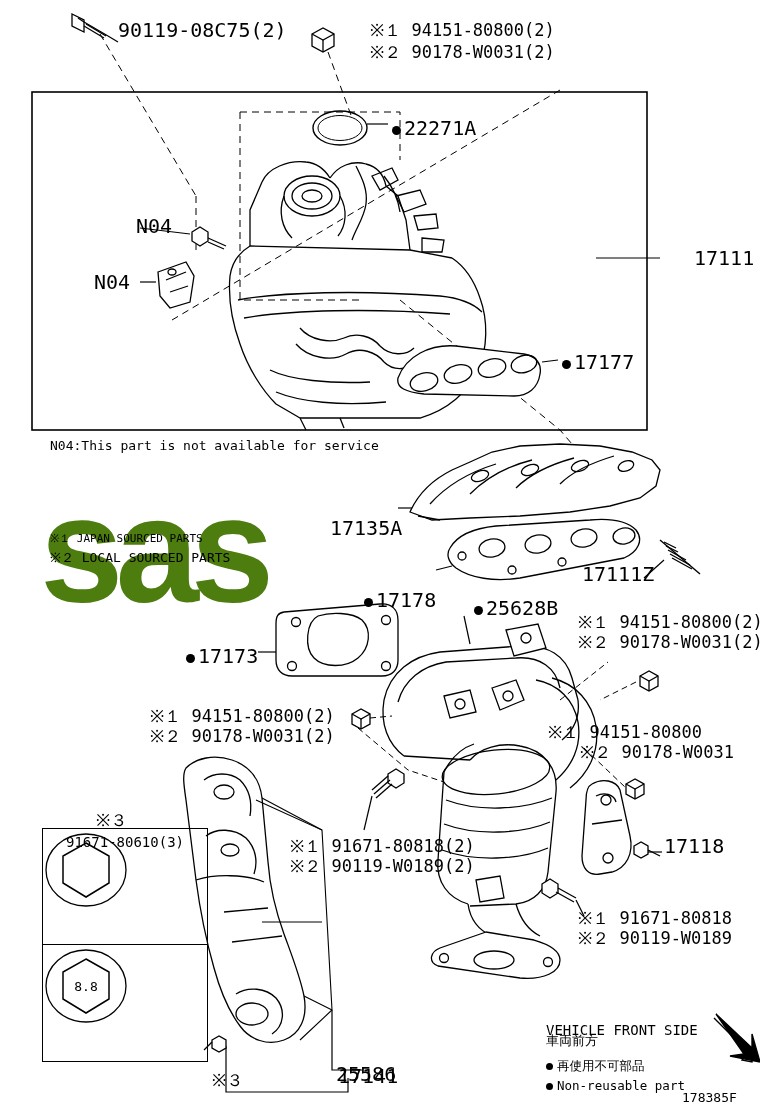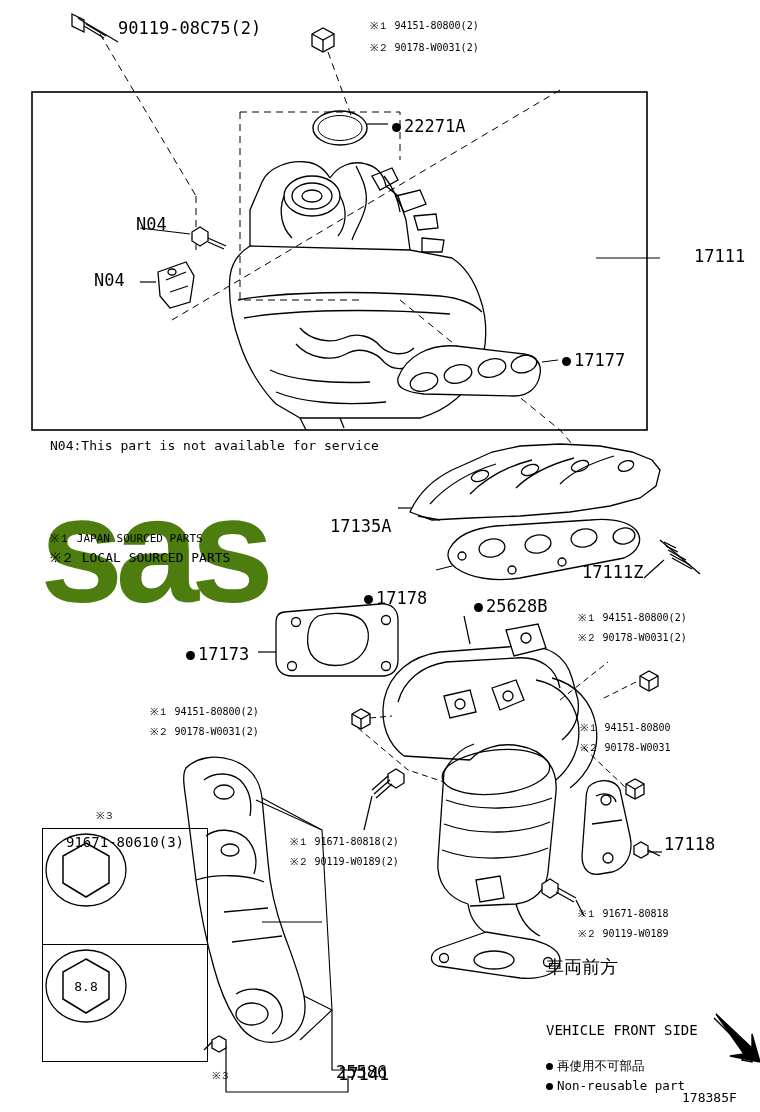--- a/index.html
+++ b/index.html
@@ -6,22 +6,22 @@
   body{
     width:760px;height:1112px;
     background:#ffffff;
     font-family:"DejaVu Sans Mono", monospace;
     color:#000;
     position:relative;
     overflow:hidden;
   }
   .diagram{position:absolute;left:0;top:0;width:760px;height:1112px;}
   .lbl{position:absolute;white-space:pre;font-family:"DejaVu Sans Mono", monospace;}
-  .lbl.big{font-size:17px;letter-spacing:0px;text-align:center;}
-  .lbl.med{font-size:10px;}
+  .lbl.big{font-size:20px;letter-spacing:0px;text-align:center;}
+  .lbl.med{font-size:17px;}
   .lbl.sm{font-size:12px;}
   .bullet{display:inline-block;width:9px;height:9px;border-radius:50%;background:#000;margin-right:3px;vertical-align:0px;}
   .bullet.sm{width:7px;height:7px;margin-right:4px;}
   .wm{position:absolute;left:40px;top:480px;width:690px;height:140px;
       font-family:"Liberation Sans",sans-serif;font-size:150px;font-weight:bold;
       color:#4d7c0f;letter-spacing:-8px;line-height:140px;z-index:0;user-select:none;}
   svg{position:absolute;left:0;top:0;}
   .legendbox{position:absolute;border:1.6px solid #000;}
   .legendcell{position:relative;border-bottom:1.6px solid #000;}
   .code{font-size:14px;text-align:center;padding-top:5px;}
@@ -336,21 +336,21 @@
   <div class="lbl big" style="left:186px;top:644px;"><span class="bullet"></span><span>17173</span></div>
 
   <div class="lbl big" style="left:474px;top:596px;"><span class="bullet"></span><span>25628B</span></div>
 
   <div class="lbl med" style="left:578px;top:610px;">※１ 94151-80800(2)</div>
   <div class="lbl med" style="left:578px;top:630px;">※２ 90178-W0031(2)</div>
 
   <div class="lbl med" style="left:150px;top:704px;">※１ 94151-80800(2)</div>
   <div class="lbl med" style="left:150px;top:724px;">※２ 90178-W0031(2)</div>
 
-  <div class="lbl med" style="left:580px;top:720px;">※１ 94151-80800</div>
+  <div class="lbl med" style="left:548px;top:720px;">※１ 94151-80800</div>
   <div class="lbl med" style="left:580px;top:740px;">※２ 90178-W0031</div>
 
   <div class="lbl med" style="left:290px;top:834px;">※１ 91671-80818(2)</div>
   <div class="lbl med" style="left:290px;top:854px;">※２ 90119-W0189(2)</div>
 
   <div class="lbl med" style="left:578px;top:906px;">※１ 91671-80818</div>
   <div class="lbl med" style="left:578px;top:926px;">※２ 90119-W0189</div>
 
   <div class="lbl big" style="left:664px;top:834px;">17118</div>
 
@@ -374,21 +374,21 @@
       <div class="hexwrap">
         <svg width="86" height="82" viewBox="0 0 86 82">
           <ellipse cx="43" cy="41" rx="40" ry="36" fill="none" stroke="#000" stroke-width="1.3"></ellipse>
           <path d="M43 14 L66 27 L66 54 L43 68 L20 54 L20 27 Z" fill="none" stroke="#000" stroke-width="1.5"></path>
           <text x="43" y="46" font-family="DejaVu Sans Mono, monospace" font-size="13" text-anchor="middle" fill="#000">8.8</text>
         </svg>
       </div>
     </div>
   </div>
 
-  <div class="lbl med" style="left:546px;top:955px;font-size:18px;">車両前方</div>
+  <div class="lbl med" style="left:546px;top:1032px;font-size:13px;">車両前方</div>
   <div class="lbl med" style="left:546px;top:1022px;font-size:14px;">VEHICLE FRONT SIDE</div>
 
   <div class="lbl sm" style="left:546px;top:1058px;font-size:12.5px;"><span class="bullet sm"></span><span>再使用不可部品</span></div>
   <div class="lbl sm" style="left:546px;top:1078px;font-size:12.5px;"><span class="bullet sm"></span><span>Non-reusable part</span></div>
 
   <div class="lbl med" style="left:682px;top:1090px;font-size:13px;">178385F</div>
 
 </div>
 
 </body></html>

